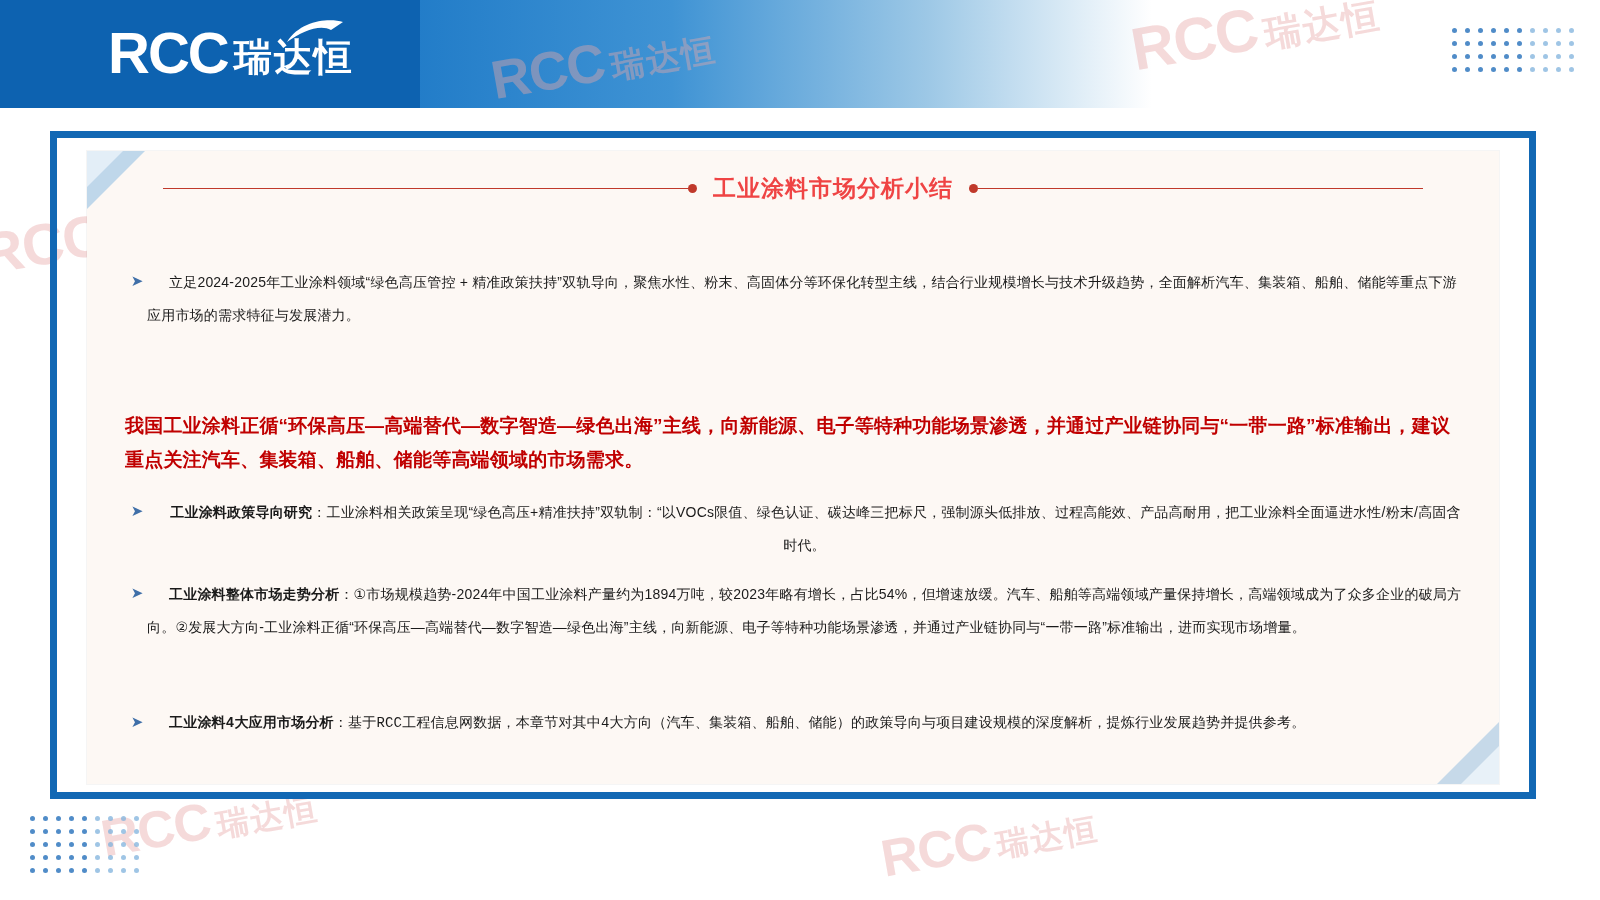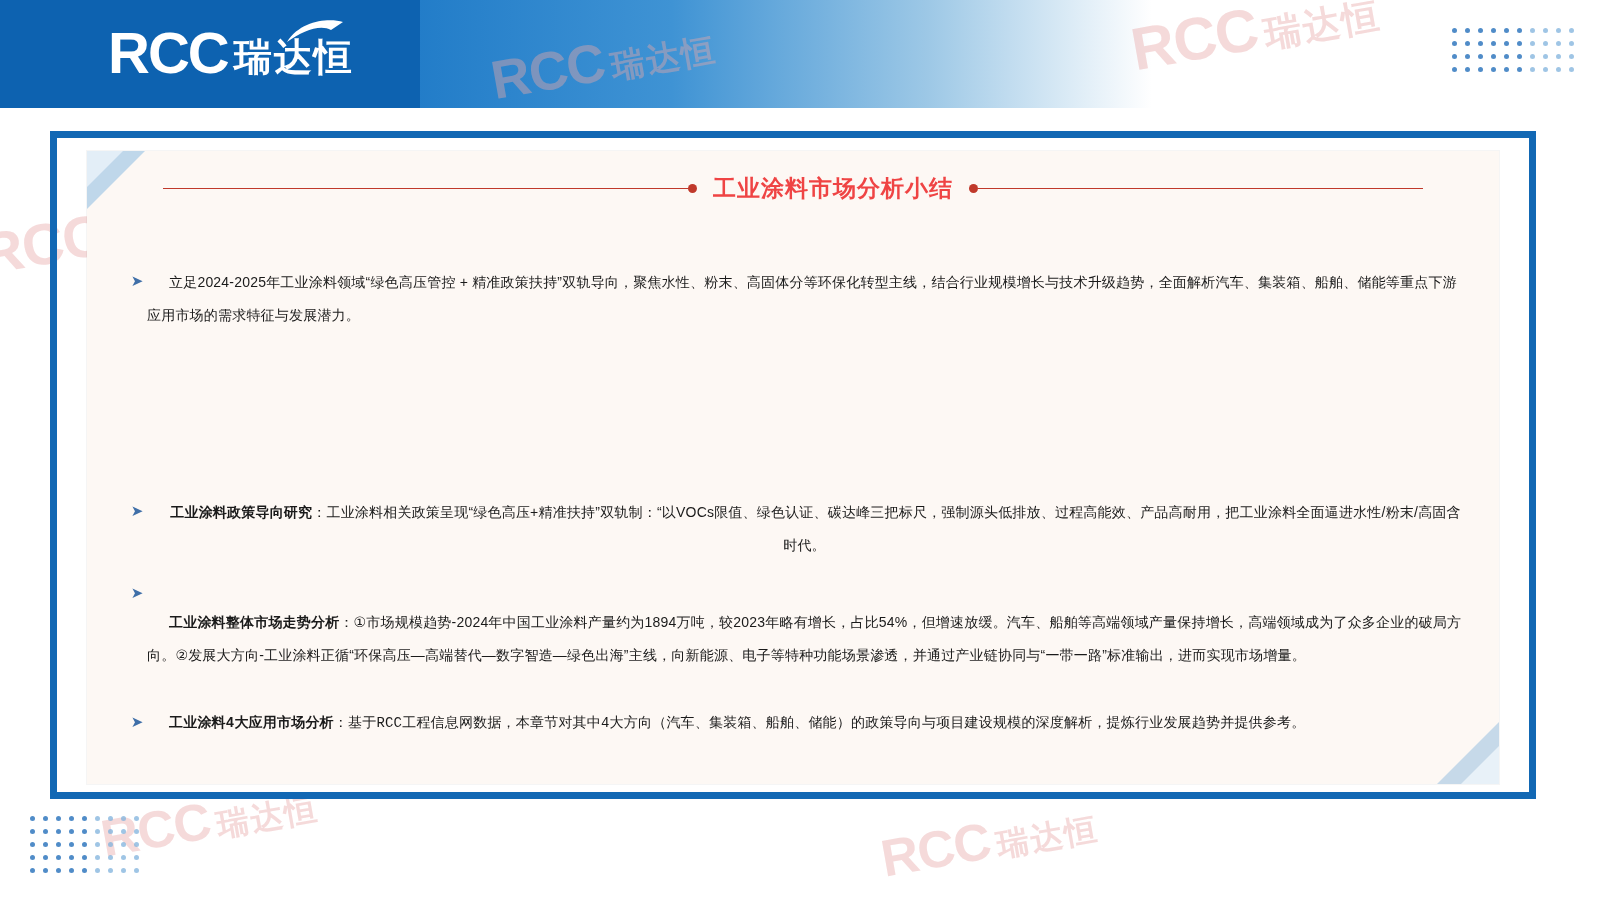--- a/index.html
+++ b/index.html
@@ -313,31 +313,34 @@
     <div class="title-line right"></div>
   </div>
 
 
   <div class="bullet-block" style="left:40px; top:115px; width:1330px;">
     <div class="arrow">➤</div>
     <div class="btext" style="text-indent:22px;">立足2024-2025年工业涂料领域“绿色高压管控 + 精准政策扶持”双轨导向，聚焦水性、粉末、高固体分等环保化转型主线，结合行业规模增长与技术升级趋势，全面解析汽车、集装箱、船舶、储能等重点下游应用市场的需求特征与发展潜力。</div>
   </div>
 
 
+  <div class="bullet-block" style="left:38px; top:258px; width:1340px;">
+    <div class="redlead">我国工业涂料正循“环保高压—高端替代—数字智造—绿色出海”主线，向新能源、电子等特种功能场景渗透，并通过产业链协同与“一带一路”标准输出，建议重点关注汽车、集装箱、船舶、储能等高端领域的市场需求。</div>
+  </div>
 
   <div class="bullet-block" style="left:40px; top:345px; width:1335px;">
     <div class="arrow">➤</div>
     <div class="btext" style="text-indent:22px;text-align:center;">
       <b>工业涂料政策导向研究</b><span>：工业涂料相关政策呈现“绿色高压+精准扶持”双轨制：“以VOCs限值、绿色认证、碳达峰三把标尺，强制源头低排放、过程高能效、产品高耐用，把工业涂料全面逼进水性/粉末/高固含时代。</span>
     </div>
   </div>
 
   <div class="bullet-block" style="left:40px; top:427px; width:1340px;">
     <div class="arrow">➤</div>
-    <div class="btext" style="text-indent:22px;margin-top:28px;">
+    <div class="btext" style="text-indent:22px;">
       <b>工业涂料整体市场走势分析</b><span>：①市场规模趋势-2024年中国工业涂料产量约为1894万吨，较2023年略有增长，占比54%，但增速放缓。汽车、船舶等高端领域产量保持增长，高端领域成为了众多企业的破局方向。②发展大方向-工业涂料正循“环保高压—高端替代—数字智造—绿色出海”主线，向新能源、电子等特种功能场景渗透，并通过产业链协同与“一带一路”标准输出，进而实现市场增量。</span>
     </div>
   </div>
 
   <div class="bullet-block" style="left:40px; top:556px; width:1335px;">
     <div class="arrow">➤</div>
     <div class="btext" style="text-indent:22px;font-family:Liberation Mono, monospace;">
       <b>工业涂料4大应用市场分析</b><span>：基于RCC工程信息网数据，本章节对其中4大方向（汽车、集装箱、船舶、储能）的政策导向与项目建设规模的深度解析，提炼行业发展趋势并提供参考。</span>
     </div>
   </div>

